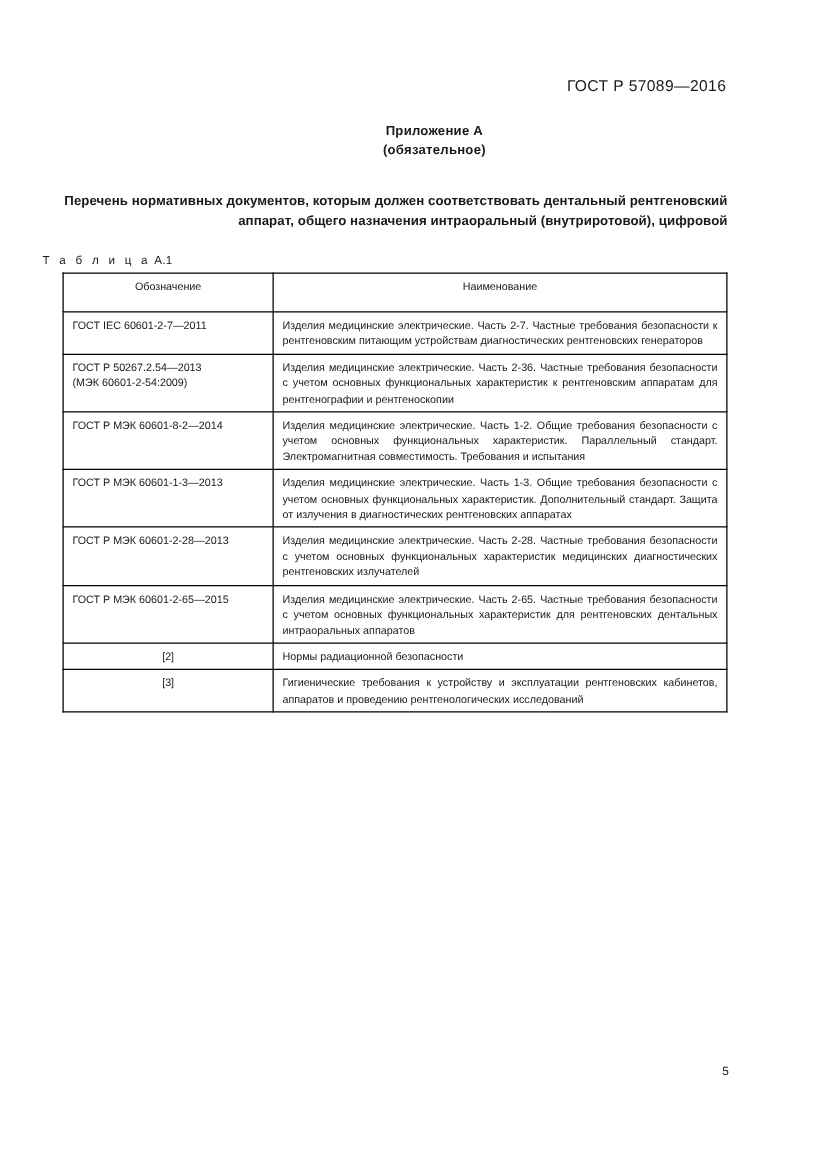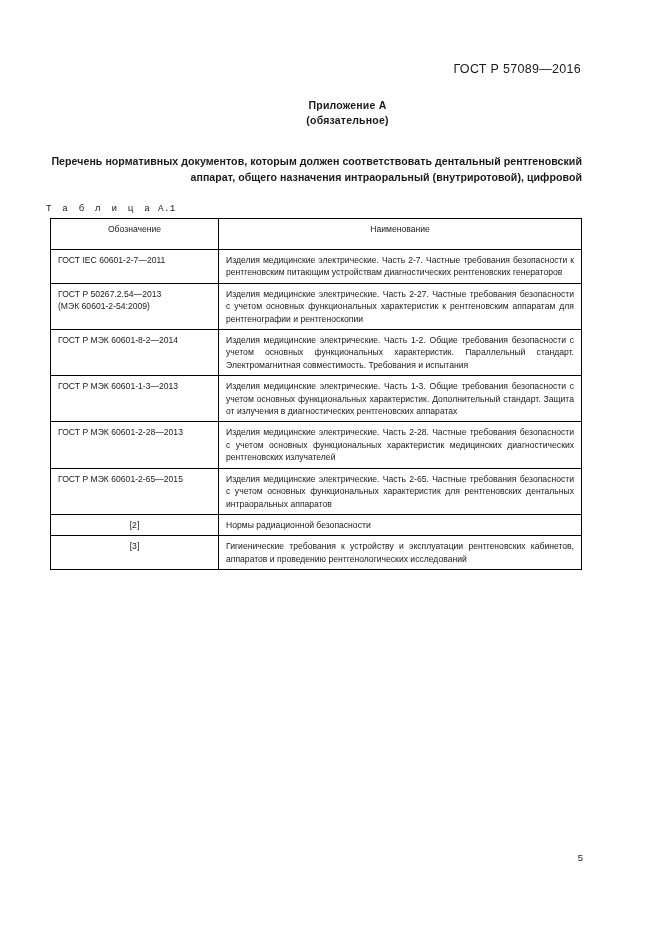--- a/index.html
+++ b/index.html
@@ -51,24 +51,23 @@
     width: 532px;
     text-align: right;
     font-size: 10.6px;
     font-weight: bold;
     line-height: 16px;
     letter-spacing: 0.05px;
   }
   .table-caption {
     position: absolute;
     top: 203px;
-    left: 46px;
+    left: 34px;
     font-size: 9.3px;
     letter-spacing: 2.6px;
-    font-family: Liberation Mono, monospace;
   }
   .table-caption .plain {
     letter-spacing: 0.2px;
   }
   table.ref-table {
     position: absolute;
     top: 218px;
     left: 50px;
     width: 531px;
     border-collapse: collapse;
@@ -145,21 +144,21 @@
       </tr>
     </thead>
     <tbody>
         <tr>
           <td class="code">ГОСТ IEC 60601-2-7—2011</td>
           <td class="name">Изделия медицинские электрические. Часть 2-7. Частные требования безо­пасности к рентгеновским питающим устройствам диагностических рентге­новских генераторов</td>
         </tr>
         <tr>
           <td class="code">ГОСТ Р 50267.2.54—2013
 (МЭК 60601-2-54:2009)</td>
-          <td class="name">Изделия медицинские электрические. Часть 2-27. Частные требования безо­пасности с учетом основных функциональных характеристик к рентгенов­ским аппаратам для рентгенографии и рентгеноскопии</td>
+          <td class="name">Изделия медицинские электрические. Часть 2-36. Частные требования безо­пасности с учетом основных функциональных характеристик к рентгенов­ским аппаратам для рентгенографии и рентгеноскопии</td>
         </tr>
         <tr>
           <td class="code">ГОСТ Р МЭК 60601-8-2—2014</td>
           <td class="name">Изделия медицинские электрические. Часть 1-2. Общие требования безо­пасности с учетом основных функциональных характеристик. Параллельный стандарт. Электромагнитная совместимость. Требования и испытания</td>
         </tr>
         <tr>
           <td class="code">ГОСТ Р МЭК 60601-1-3—2013</td>
           <td class="name">Изделия медицинские электрические. Часть 1-3. Общие требования безо­пасности с учетом основных функциональных характеристик. Дополнитель­ный стандарт. Защита от излучения в диагностических рентгеновских аппаратах</td>
         </tr>
         <tr>

